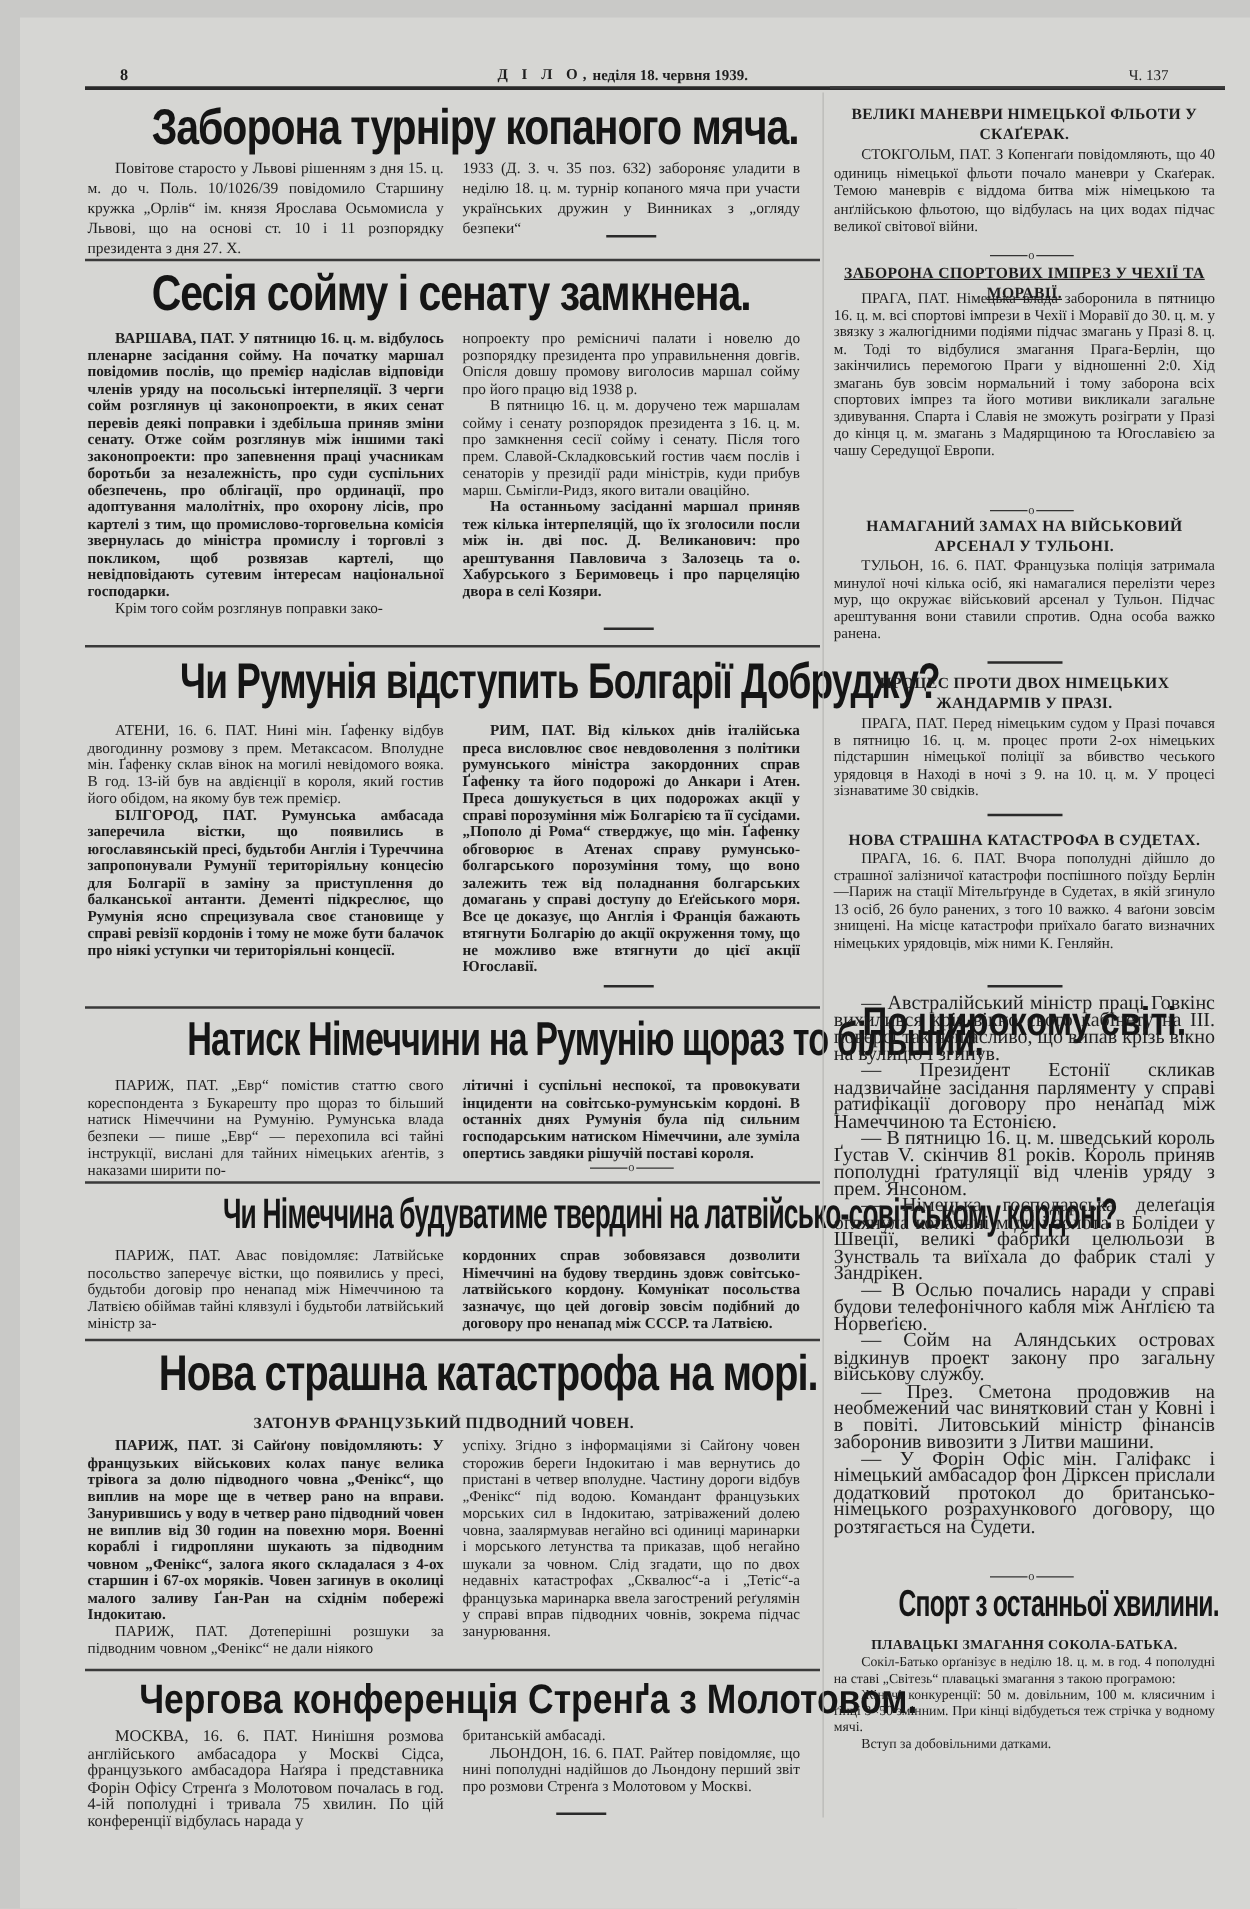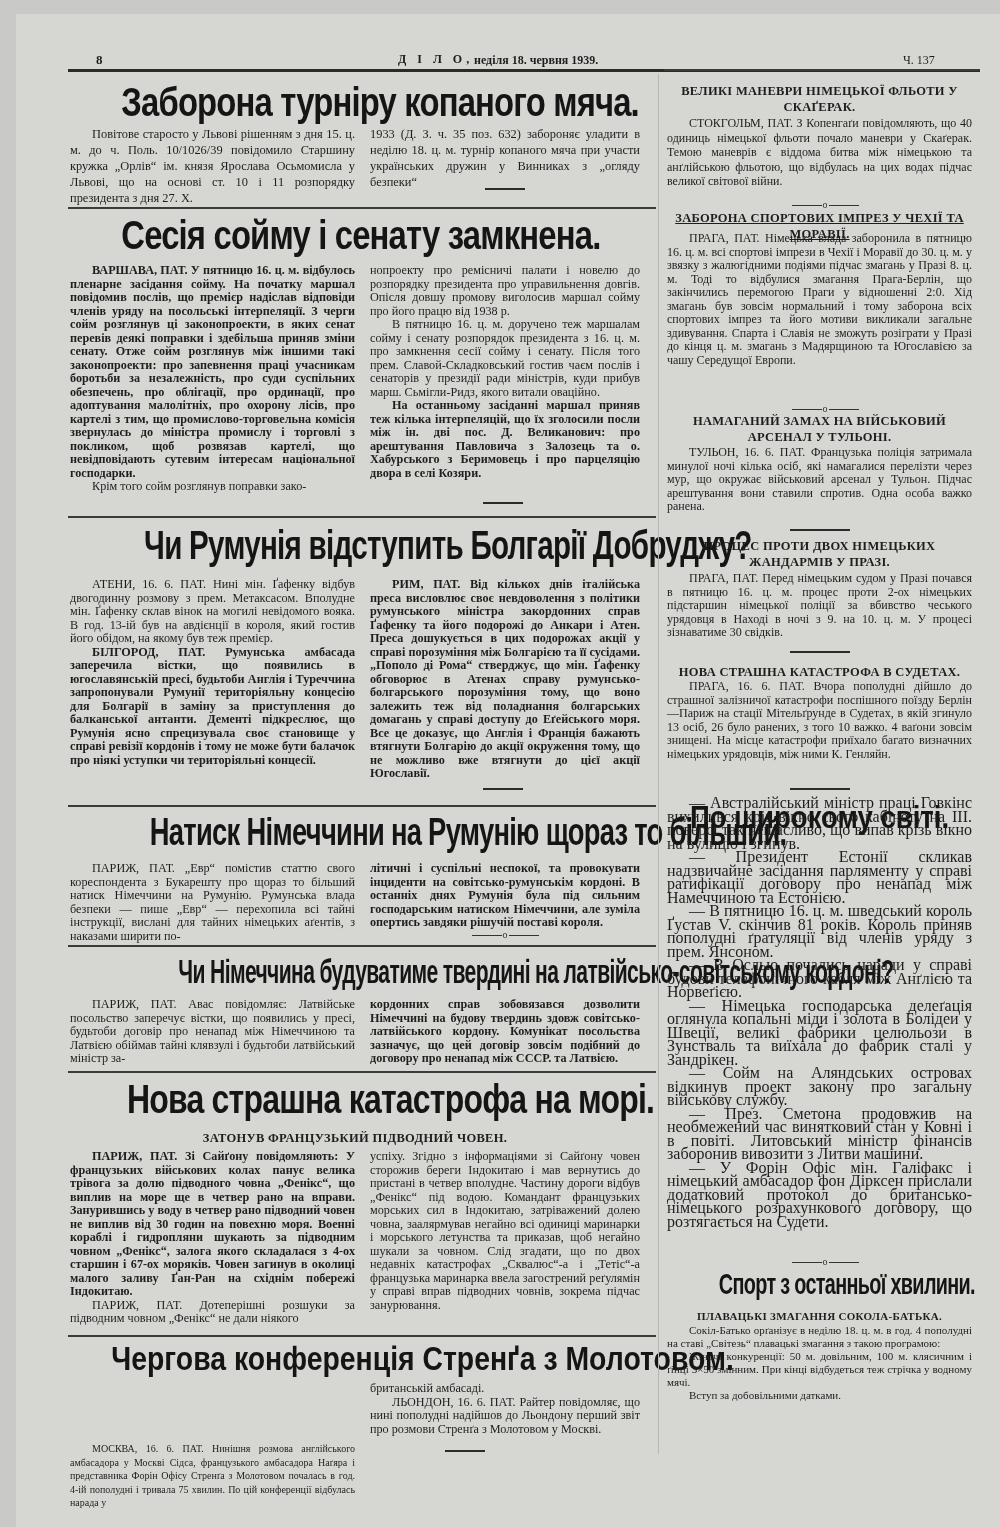--- a/index.html
+++ b/index.html
@@ -91,21 +91,21 @@
 <div class="col" style="left:70px;top:1150px;width:285px;font-size:12.2px;line-height:13.5px;">
   <p class="b">ПАРИЖ, ПАТ. Зі Сайґону повідомляють: У французьких військових колах панує велика трівога за долю підводного човна „Фенікс“, що виплив на море ще в четвер рано на вправи. Занурившись у воду в четвер рано підводний човен не виплив від 30 годин на повехню моря. Военні кораблі і гидропляни шукають за підводним човном „Фенікс“, залога якого складалася з 4-ох старшин і 67-ох моряків. Човен загинув в околиці малого заливу Ґан-Ран на східнім побережі Індокитаю.</p>
   <p>ПАРИЖ, ПАТ. Дотеперішні розшуки за підводним човном „Фенікс“ не дали ніякого</p>
 </div>
 <div class="col" style="left:370px;top:1150px;width:270px;font-size:12.2px;line-height:13.5px;">
     <p class="noind">успіху. Згідно з інформаціями зі Сайґону човен сторожив береги Індокитаю і мав вернутись до пристані в четвер вполудне. Частину дороги відбув „Фенікс“ під водою. Командант французьких морських сил в Індокитаю, затріважений долею човна, заалярмував негайно всі одиниці маринарки і морського летунства та приказав, щоб негайно шукали за човном. Слід згадати, що по двох недавніх катастрофах „Сквалюс“-а і „Тетіс“-а французька маринарка ввела загострений реґулямін у справі вправ підводних човнів, зокрема підчас занурювання.</p>
   </div>
 <div class="rule thin" style="left:68px;top:1335px;width:588px;"></div>
 
 <div class="abs big" style="left:70px;top:1338px;width:590px;font-size:33px;line-height:42px;transform:scaleX(.86);letter-spacing:0;">Чергова конференція Стренґа з Молотовом.</div>
-<div class="col" style="left:70px;top:1442px;width:285px;font-size:10px;line-height:13.5px;">
+<div class="col" style="left:70px;top:1382px;width:285px;font-size:13px;line-height:13.5px;">
     <p>МОСКВА, 16. 6. ПАТ. Нинішня розмова англійського амбасадора у Москві Сідса, французького амбасадора Наґяра і представника Форін Офісу Стренґа з Молотовом почалась в год. 4-ій пополудні і тривала 75 хвилин. По цій конференції відбулась нарада у</p>
   </div>
 <div class="col" style="left:370px;top:1382px;width:270px;font-size:12.2px;line-height:13.5px;">
   <p class="noind">британській амбасаді.</p>
   <p>ЛЬОНДОН, 16. 6. ПАТ. Райтер повідомляє, що нині пополудні надійшов до Льондону перший звіт про розмови Стренґа з Молотовом у Москві.</p>
 </div>
 <div class="dash" style="left:445px;top:1450px;width:40px;"></div>
 
 <div class="abs" style="left:658px;top:74px;width:1px;height:1380px;background:#b8b8b5;"></div>
 
@@ -139,22 +139,22 @@
 <div class="rc" style="top:680px;font-size:12px;line-height:13.5px;">
     <p class="b">ПРАГА, 16. 6. ПАТ. Вчора пополудні дійшло до страшної залізничої катастрофи поспішного поїзду Берлін—Париж на стації Мітельґрунде в Судетах, в якій згинуло 13 осіб, 26 було ранених, з того 10 важко. 4 ваґони зовсім знищені. На місце катастрофи приїхало багато визначних німецьких урядовців, між ними К. Генляйн.</p>
   </div>
 <div class="dash" style="left:790px;top:788px;width:60px;"></div>
 
 <div class="abs big" style="left:667px;top:796px;width:305px;font-size:32px;line-height:42px;transform:scaleX(.86);letter-spacing:0;">По широкому світі.</div>
 <div class="rc" style="top:796px;font-size:16px;line-height:13.5px;">
   <p>— Австралійський міністр праці Говкінс вихилився кріз вікно свого кабінету на III. поверсі так нещасливо, що випав крізь вікно на вулицю і згинув.</p>
   <p>— Президент Естонії скликав надзвичайне засідання парляменту у справі ратифікації договору про ненапад між Намеччиною та Естонією.</p>
   <p>— В пятницю 16. ц. м. шведський король Ґустав V. скінчив 81 років. Король приняв пополудні ґратуляції від членів уряду з прем. Янсоном.</p>
+  <p>— Німецька господарська делеґація оглянула копальні міди і золота в Болідеи у Швеції, великі фабрики целюльози в Зунстваль та виїхала до фабрик сталі у Зандрікен.</p>
   <p>— В Ослью почались наради у справі будови телефонічного кабля між Анґлією та Норвеґією.</p>
-  <p>— Німецька господарська делеґація оглянула копальні міди і золота в Болідеи у Швеції, великі фабрики целюльози в Зунстваль та виїхала до фабрик сталі у Зандрікен.</p>
   <p>— Сойм на Аляндських островах відкинув проект закону про загальну військову службу.</p>
   <p>— През. Сметона продовжив на необмежений час винятковий стан у Ковні і в повіті. Литовський міністр фінансів заборонив вивозити з Литви машини.</p>
   <p>— У Форін Офіс мін. Галіфакс і німецький амбасадор фон Дірксен прислали додатковий протокол до британсько-німецького розрахункового договору, що розтягається на Судети.</p>
 </div>
 <div class="orn" style="left:770px;top:1257px;width:110px;">o</div>
 
 <div class="abs big" style="left:667px;top:1265px;width:305px;font-size:30px;line-height:38px;transform:scaleX(.66);">Спорт з останньої хвилини.</div>
 <div class="abs sub" style="left:667px;top:1308px;width:305px;font-size:11px;">ПЛАВАЦЬКІ ЗМАГАННЯ СОКОЛА-БАТЬКА.</div>
 <div class="rc" style="top:1324px;font-size:11px;line-height:13px;">
   <p>Сокіл-Батько орґанізує в неділю 18. ц. м. в год. 4 пополудні на ставі „Світезь“ плавацькі змагання з такою програмою:</p>

